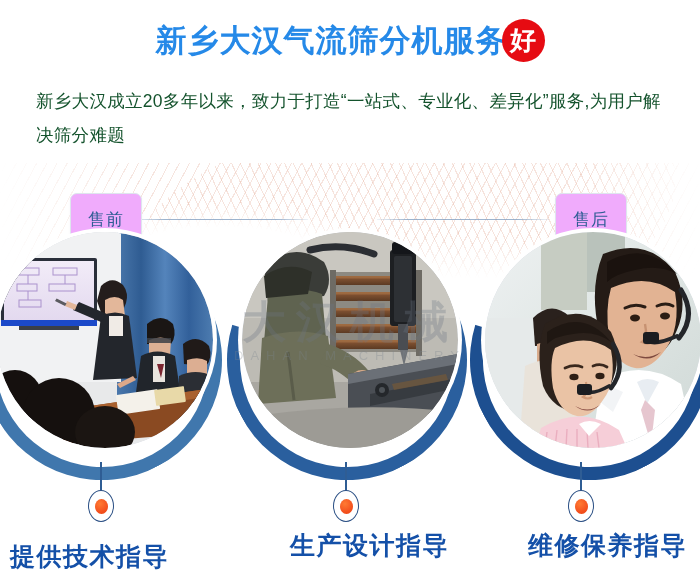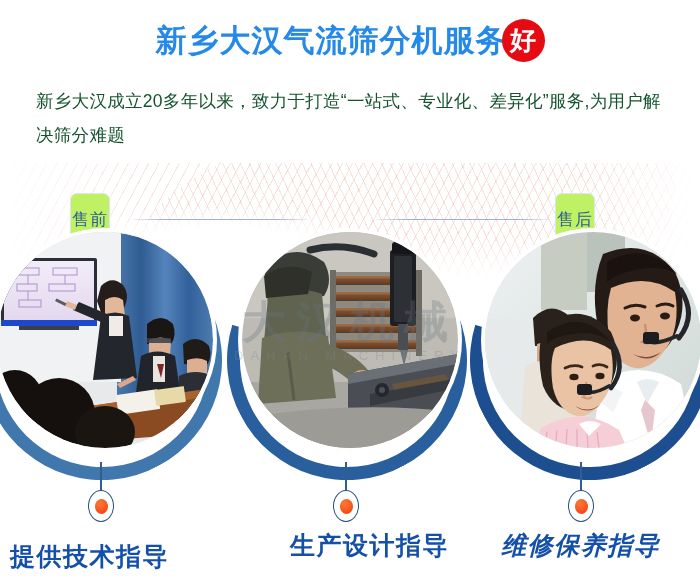--- a/index.html
+++ b/index.html
@@ -67,22 +67,22 @@
     background:linear-gradient(270deg,#fff 0%,rgba(255,255,255,0) 100%);
   }
   .texture .fade-b{
     position:absolute; left:0; bottom:0; width:700px; height:46px;
     background:linear-gradient(0deg,#fff 10%,rgba(255,255,255,0) 100%);
   }
 
   
   .steps{ position:absolute; left:0; top:193px; width:700px; height:56px; }
   .step-box{
-    position:absolute; top:0; width:40px; height:52px;
-    background:#bef264; border:1px solid #dfe5ee; border-radius:7px;
+    position:absolute; top:0; width:72px; height:52px;
+    background:#f0abfc; border:1px solid #dfe5ee; border-radius:7px;
     display:flex; align-items:center; justify-content:center;
     font-size:17px; color:#2f5d94; letter-spacing:1px;
     box-shadow:0 1px 2px rgba(120,140,170,0.10);
   }
   #step-0{ left:70px; }
   #step-1{ left:314px;margin-top:45px; }
   #step-2{ left:555px; }
 
   .step-line{
     position:absolute; top:26px; height:1px;
@@ -141,21 +141,21 @@
   #stem-2{ left:580px; top:462px; } #mark-2{ left:568px; top:490px; }
 
   
   .captions{ position:absolute; left:0; top:529px; width:700px; height:46px; }
   .caption{
     position:absolute; top:0; font-size:25px; font-weight:bold;
     color:#1450a8; letter-spacing:1.5px; white-space:nowrap;
   }
   #cap-0{ left:10px;margin-top:11px; }
   #cap-1{ left:290px; }
-  #cap-2{ left:501px;font-style:italic; }
+  #cap-2{ left:528px; }
 
   
   .watermark{
     position:absolute; left:120px; top:300px; width:460px; height:80px;
     pointer-events:none; opacity:0.30;
     display:flex; flex-direction:column; align-items:center; justify-content:flex-start;
   }
   .wm-main{ font-size:44px; color:#6d7683; letter-spacing:10px; font-weight:bold; line-height:44px; }
   .wm-sub{ font-size:13px; color:#7d868f; letter-spacing:7px; margin-top:4px; }
 </style>

